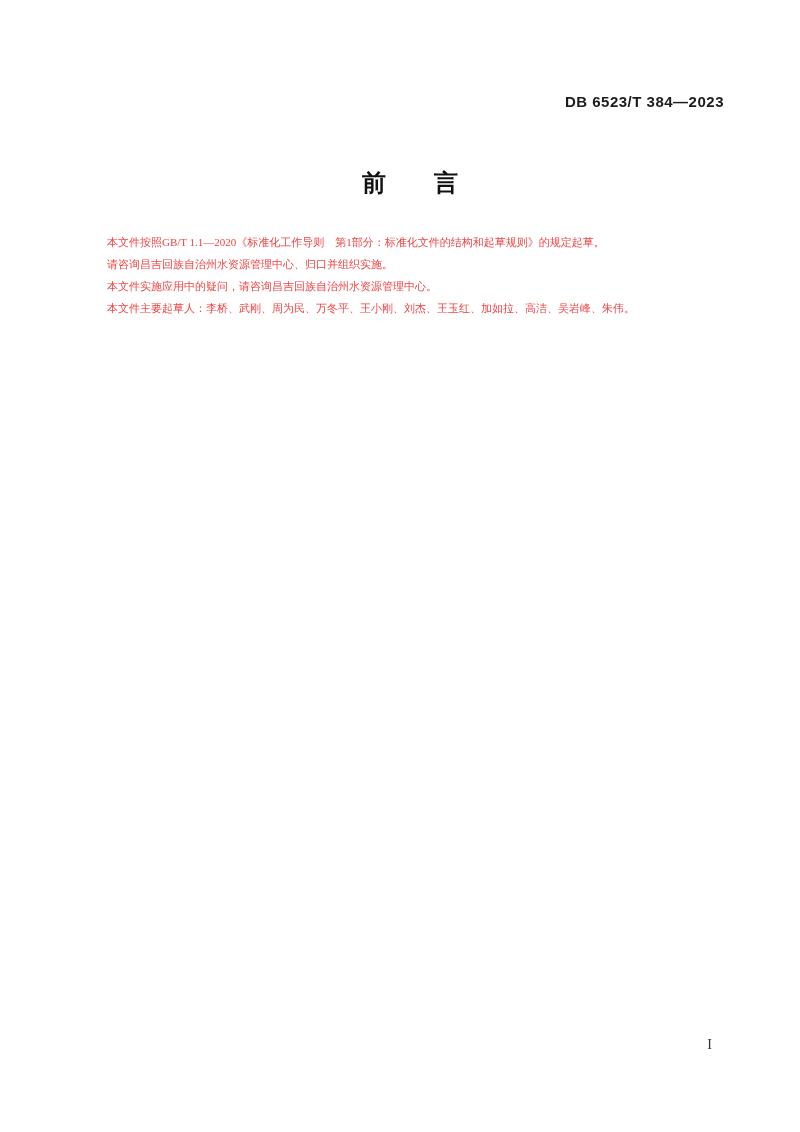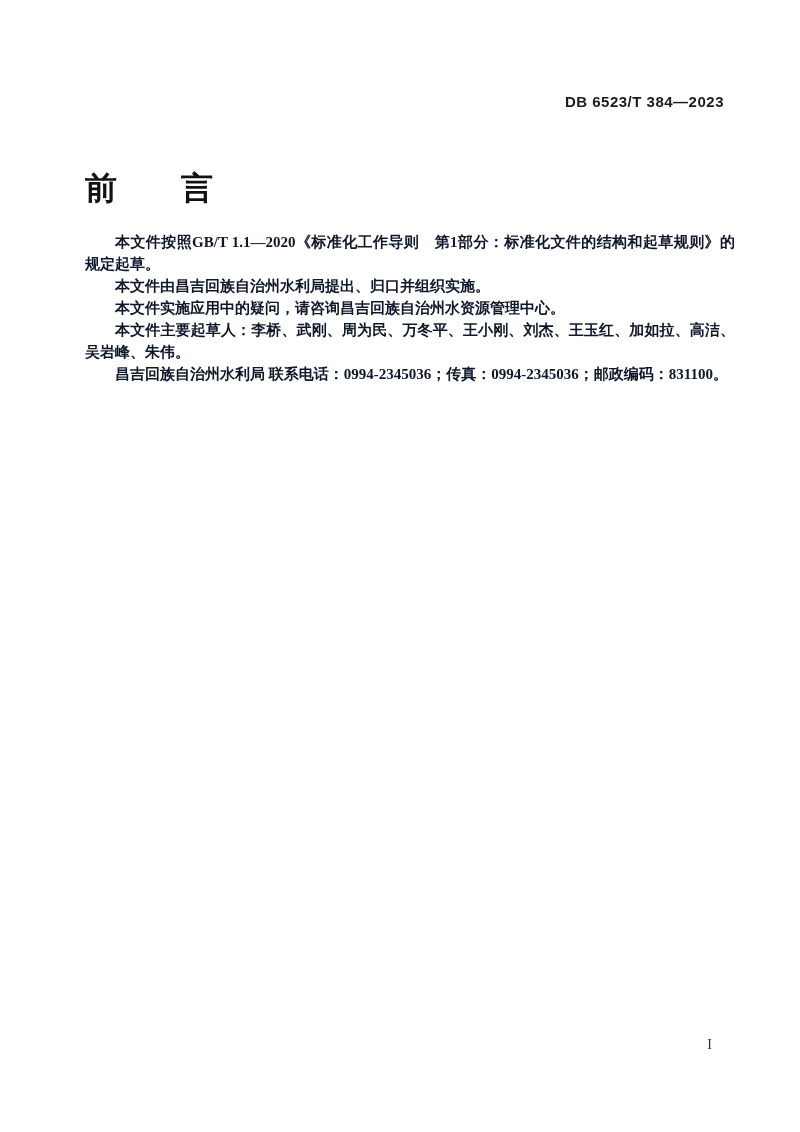--- a/index.html
+++ b/index.html
@@ -25,36 +25,36 @@
     font-weight: 600;
     letter-spacing: 0.5px;
     color: #1c1c1c;
     white-space: nowrap;
   }
   .doc-title {
     position: absolute;
     top: 167px;
     left: 85px;
     width: 650px;
+    text-align: center;
     font-family: "Liberation Sans", "DejaVu Sans", sans-serif;
-    font-size: 32px;
+    font-size: 24px;
     font-weight: bold;
     color: #111111;
     white-space: pre;
   }
   .foreword-body {
     position: absolute;
     top: 231px;
     left: 85px;
     width: 650px;
-    font-size: 15px;
+    font-size: 11px;
     line-height: 22px;
     text-align: justify;
-    color: #0f172a;
-    font-weight: bold;
+    color: #ef4444;
   }
   .foreword-body p {
     margin: 0;
     padding: 0;
     text-indent: 2em;
   }
   .page-number {
     position: absolute;
     top: 1037px;
     right: 88px;
@@ -66,21 +66,20 @@
 <body>
 
 <div class="page">
 
   <div class="doc-code">DB 6523/T 384—2023</div>
 
   <div class="doc-title">前　　言</div>
 
   <div class="foreword-body">
     <p>本文件按照GB/T 1.1—2020《标准化工作导则　第1部分：标准化文件的结构和起草规则》的规定起草。</p>
-    <p>本文件由昌吉回族自治州水利局提出、归口并组织实施。</p>
+    <p>请咨询昌吉回族自治州水资源管理中心、归口并组织实施。</p>
     <p>本文件实施应用中的疑问，请咨询昌吉回族自治州水资源管理中心。</p>
     <p>本文件主要起草人：李桥、武刚、周为民、万冬平、王小刚、刘杰、王玉红、加如拉、高洁、吴岩峰、朱伟。</p>
-    <p>昌吉回族自治州水利局 联系电话：0994-2345036；传真：0994-2345036；邮政编码：831100。</p>
   </div>
 
   <div class="page-number">I</div>
 
 </div>
 
 </body></html>

